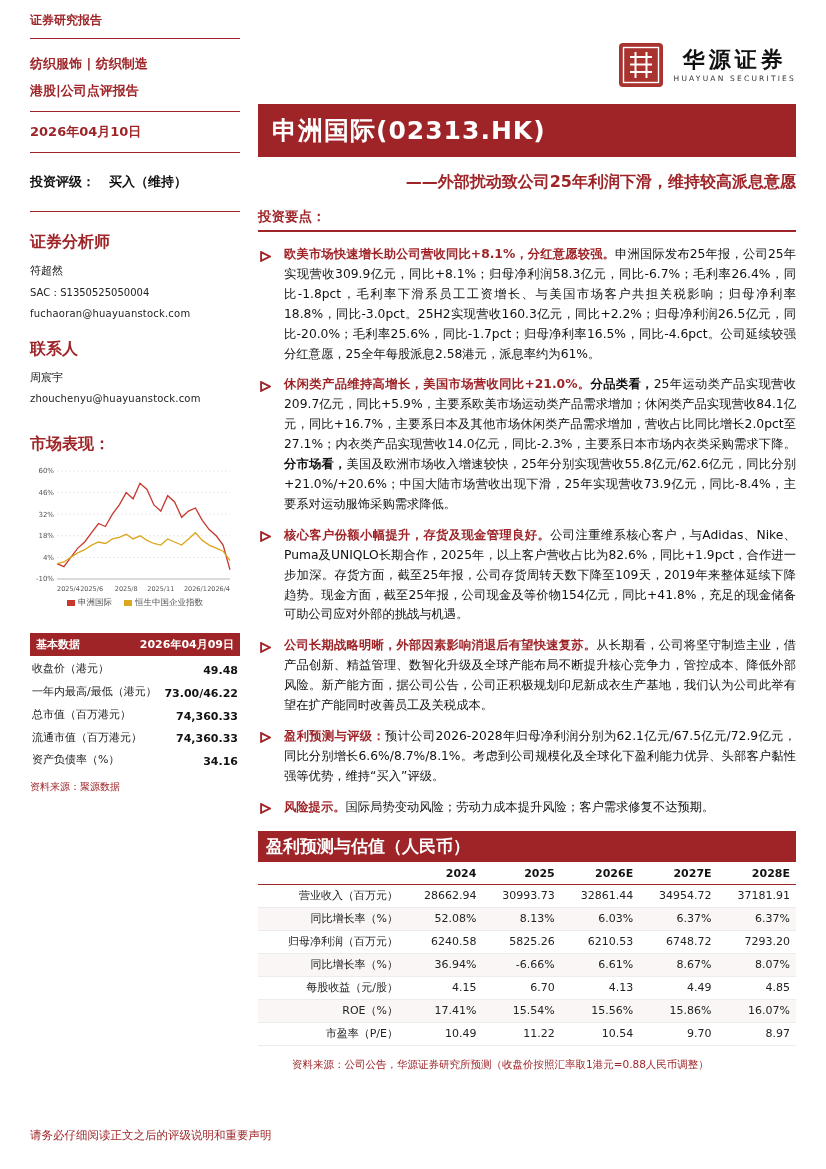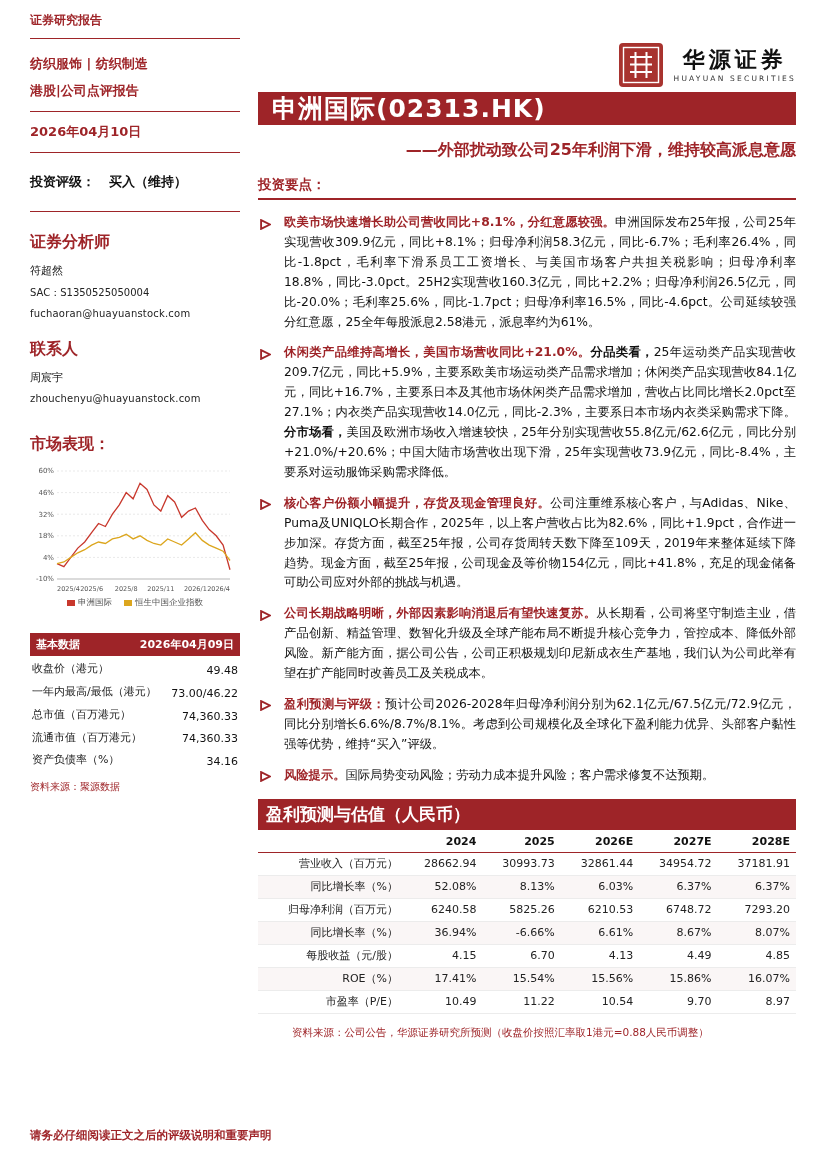--- a/index.html
+++ b/index.html
@@ -22,46 +22,46 @@
   .small { font-size:10px; color:#222; margin-top:8px; }
   .email { letter-spacing:.2px; }
   .market { margin-top:30px; }
   #perf-chart { display:block; margin-top:10px; }
   .legend { display:flex; justify-content:center; gap:12px; font-size:8.5px; color:#555; margin-top:2px; }
   .lg-item { display:flex; align-items:center; gap:3px; }
   .sw { display:inline-block; width:8px; height:6px; }
   .basic-bar { margin-top:24px; background:var(--accent); color:#fff; font-size:11px; font-weight:bold; padding:4px 6px; display:flex; justify-content:space-between; align-items:center; }
   .b-row { display:flex; justify-content:space-between; align-items:flex-end; font-size:11px; padding:6px 2px 2px 2px; }
   .b-label { color:#222; max-width:138px; line-height:1.35; }
-  .b-value { color:#111; white-space:nowrap; }
+  .b-value { color:#111; white-space:nowrap;font-weight:bold; }
   .sb-source { font-size:10px; color:var(--accent); margin-top:10px; }
 
   
   .main { position:absolute; left:258px; top:12px; width:538px; }
   .logo-row { display:flex; justify-content:flex-end; align-items:center; gap:10px; margin-top:26px; height:54px; }
   .brand-text { text-align:center; }
   .brand-name { font-family:"DejaVu Serif","Liberation Serif",serif; font-size:22px; font-weight:bold; color:#111; letter-spacing:4px; line-height:1.1; }
   .brand-en { font-size:7.5px; letter-spacing:2.2px; color:#333; margin-top:3px; }
-  .title-bar { background:var(--accent); color:#fff; font-size:25px; font-weight:bold; letter-spacing:1px; padding:0 14px; }
+  .title-bar { margin-top:12px; background:var(--accent); color:#fff; font-size:25px; font-weight:bold; letter-spacing:1px; padding:10px 14px; }
   .subtitle { margin-top:15px; color:var(--accent); font-weight:bold; font-size:16px; text-align:right; }
   .section-title { margin-top:15px; color:var(--accent); font-weight:bold; font-size:13.5px; border-bottom:2px solid var(--accent); padding-bottom:4px; }
   .bullets { margin-top:13px; }
   .bullet { position:relative; padding-left:26px; margin-bottom:11px; font-size:12.3px; line-height:1.62; text-align:justify; color:#111; }
   .marker { position:absolute; left:2px; top:3.5px; }
   .seg-lead { color:var(--accent); font-weight:bold; }
   .seg-bold { font-weight:bold; color:#111; }
   .tbl-title { margin-top:13px; background:var(--accent); color:#fff; font-weight:bold; font-size:17px; padding:4px 8px; }
   table { width:100%; border-collapse:collapse; font-size:11px; }
   th { font-weight:bold; text-align:right; padding:5px 6px 4px 6px; color:#111; border-bottom:1px solid var(--accent); }
   td { text-align:right; padding:3.5px 6px; color:#222; border-bottom:1px solid #ececec; }
   .col-label { text-align:right; width:146px; }
   tbody tr:nth-child(even) { background:#faf6f6; }
   .table-source { color:var(--accent); font-size:10.5px; margin-top:12px; padding-left:34px; }
 
-  .footer { position:absolute; left:30px; bottom:26px; color:var(--accent); font-weight:bold; font-size:11.5px; }
+  .footer { position:absolute; left:30px; bottom:26px; color:var(--accent); font-weight:normal; font-size:11.5px; }
 </style>
 </head>
 <body>
 
 <div class="page">
 
   <aside class="sidebar">
     <div class="sb-report-type">证券研究报告</div>
     <div class="hr"></div>
     <div class="sb-industry">纺织服饰 | 纺织制造</div>

